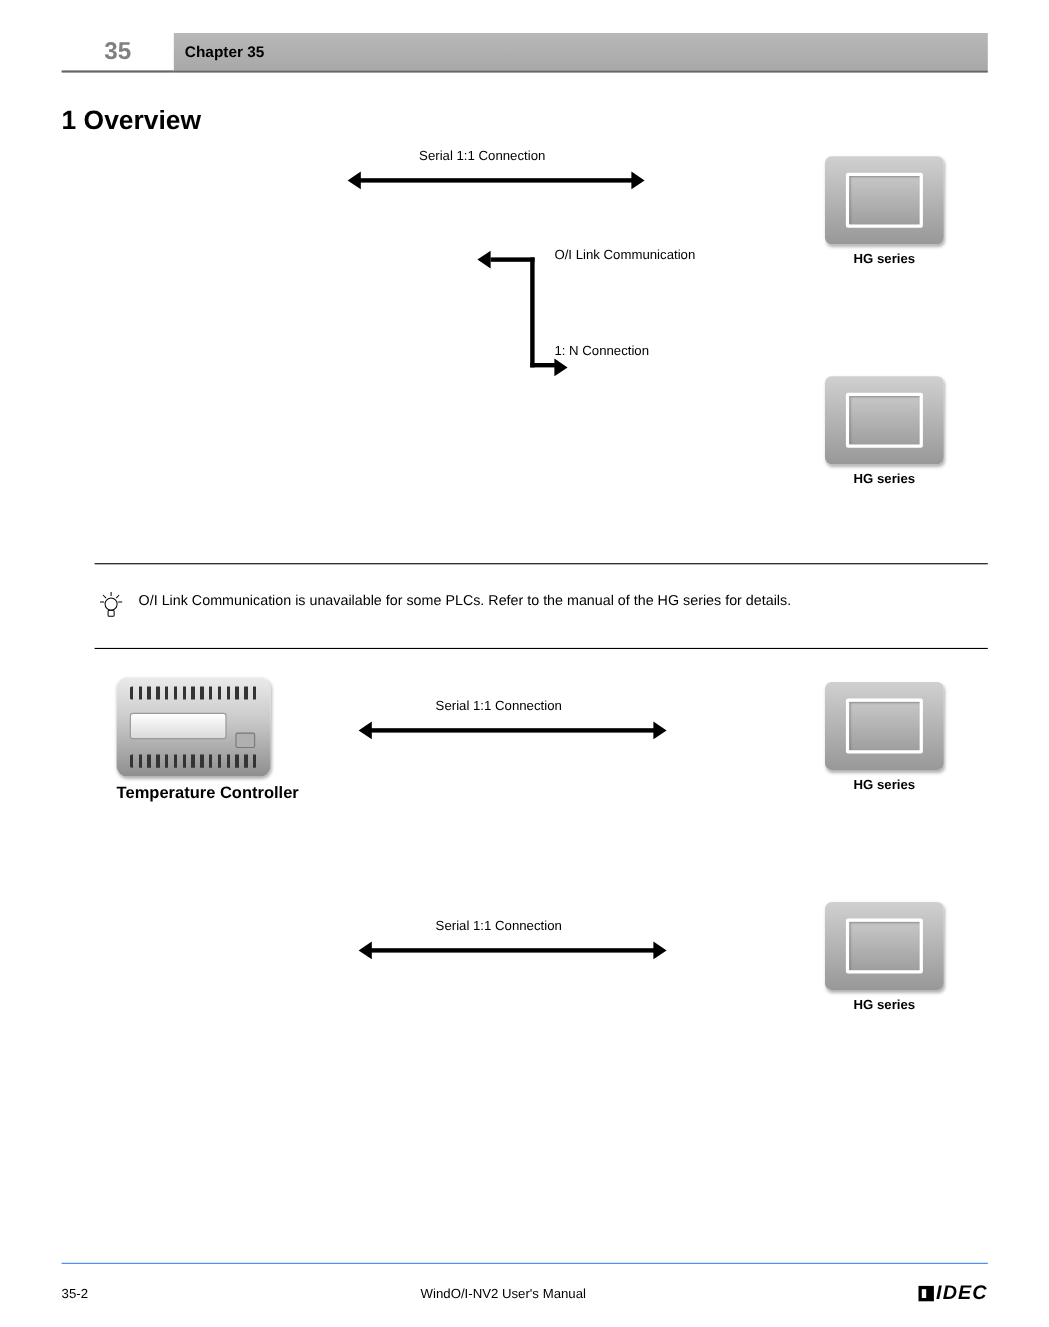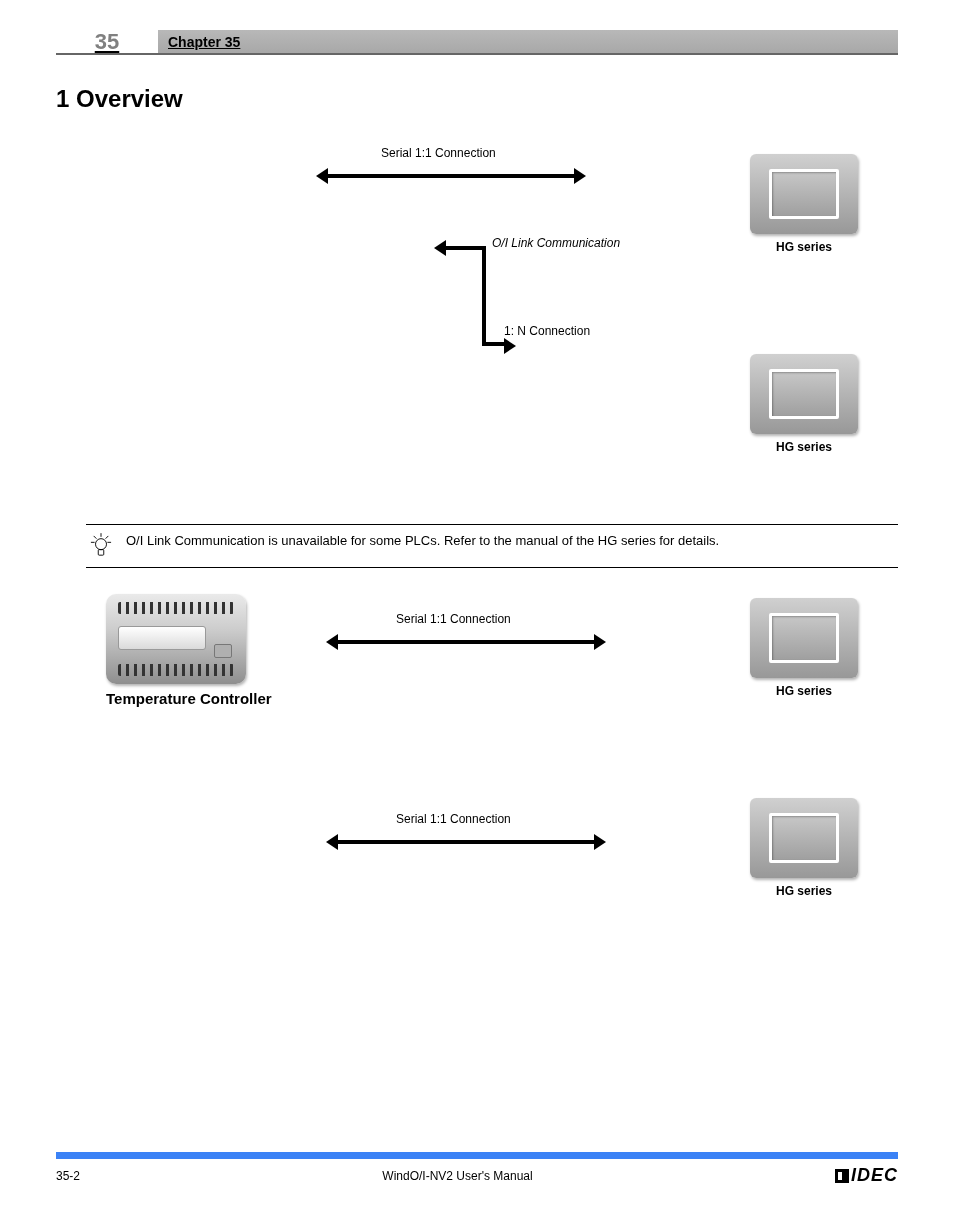--- a/index.html
+++ b/index.html
@@ -5,26 +5,26 @@
   * { box-sizing: border-box; margin: 0; padding: 0; }
   body {
     width: 954px;
     height: 1206px;
     font-family: Arial, Helvetica, sans-serif;
     font-size: 13px;
     color: #000;
     background: #fff;
     position: relative;
   }
-  .header-row { display: flex; height: 25px; margin: 30px 56px 0 56px; align-items: stretch; text-decoration: underline; }
+  .header-row { display: flex; height: 36px; margin: 30px 56px 0 56px; align-items: stretch; }
   .header-left { width: 102px; background: #fff; border-bottom: 2px solid #666; display:flex; align-items:center; justify-content:center; font-size: 22px; font-weight: bold; color:#808080; }
   .header-right { flex: 1; background: linear-gradient(#b8b8b8,#a8a8a8); border-bottom: 2px solid #666; display:flex; align-items:center; padding-left: 10px; font-size: 14px; font-weight: bold; color:#000; }
 
   .content { padding: 0 56px; }
-  .section-title-main { font-size: 24px; font-weight: bold; margin-top: 30px; margin-bottom: 23px; }
+  .section-title-main { font-size: 24px; font-weight: bold; margin-top: 30px; margin-bottom: 0; }
   .section-sub { font-size: 18px; font-weight: bold; margin-top: 18px; margin-bottom: 26px; }
 
   .diagram-area { position:relative; height: 370px; margin-left: 30px; }
 
   .plc-col { position:absolute; left:0; top:0; text-align:center; font-size:12px; font-weight:bold; }
   .hg-col { position:absolute; right: 40px; top:18px; text-align:center; font-size:12px; font-weight:bold; }
   .hg-col2 { position:absolute; right: 40px; top:218px; text-align:center; font-size:12px; font-weight:bold; }
 
   .plc-box { width:110px; height:130px; border:1px solid #333; background:#fff; position:relative; margin-bottom:6px; }
   .plc-box::before { content:""; position:absolute; left:18px; top:-10px; width:30px; height:20px; border:1px solid #333; background:#fff; transform: skew(-30deg); }
@@ -46,35 +46,35 @@
   .arrow-h::after { right:-10px; border-left:12px solid #000; }
 
   .arrow-conn { position:absolute; }
   .arrow-conn .v { position:absolute; width:4px; background:#000; }
   .arrow-conn .h1 { position:absolute; height:4px; background:#000; }
   .arrow-conn .head-l { position:absolute; width:0; height:0; border-top:8px solid transparent; border-bottom:8px solid transparent; border-right:12px solid #000; }
   .arrow-conn .head-d { position:absolute; width:0; height:0; border-left:8px solid transparent; border-right:8px solid transparent; border-top:12px solid #000; }
 
   .label-above { position:absolute; font-size:12px; text-align:center; white-space:nowrap; }
 
-  .note-block { border-top:1px solid #000; border-bottom:1px solid #000; margin: 18px 0 26px 30px; padding: 8px 4px; display:flex; gap:14px; align-items:flex-start; }
+  .note-block { border-top:1px solid #000; border-bottom:1px solid #000; margin: 18px 0 26px 30px; padding: 25px 4px; display:flex; gap:14px; align-items:flex-start; }
   .bulb { width:22px; height:26px; flex-shrink:0; }
   .diagram2 { position:relative; height: 200px; margin-left:30px; }
   .diagram3 { position:relative; height: 180px; margin-left:30px; }
 
   .ctrl-wrap { position:absolute; left:20px; top:0; text-align:center; font-size:15px; font-weight:bold; }
   .ctrl-dev { width:140px; height:90px; background: linear-gradient(#eaeaea 0%, #ccc 40%, #8e8e8e 100%); border-radius:10px; box-shadow:1px 2px 3px rgba(0,0,0,.3); position:relative; margin-bottom:6px; }
   .ctrl-dev::before { content:""; position:absolute; left:12px; right:12px; top:8px; height:12px; background: repeating-linear-gradient(90deg, #333 0 3px, transparent 3px 8px); border-radius:2px; }
   .ctrl-dev::after { content:""; position:absolute; left:12px; right:12px; bottom:8px; height:12px; background: repeating-linear-gradient(90deg, #333 0 3px, transparent 3px 8px); border-radius:2px; }
   .ctrl-mid { position:absolute; left:12px; right:40px; top:32px; height:24px; background: linear-gradient(#fff,#dadada); border-radius:3px; border:1px solid #999; }
   .ctrl-btn { position:absolute; right:14px; top:50px; width:18px; height:14px; background:#b0b0b0; border-radius:2px; border:1px solid #777; }
 
   .hg-col3 { position:absolute; right:40px; top:0; text-align:center; font-size:12px; font-weight:bold; }
 
-  .footer { position:absolute; left:56px; right:56px; bottom:20px; border-top:7px solid #3b82f6; padding-top:6px; display:flex; justify-content:space-between; align-items:center; font-size:12px; }
+  .footer { position:absolute; left:56px; right:56px; bottom:20px; border-top:1px solid #3b82f6; padding-top:16px; display:flex; justify-content:space-between; align-items:center; font-size:12px; }
   .idec-logo { font-weight:900; font-style:italic; font-size:18px; letter-spacing:1px; display:flex; align-items:center; gap:2px; }
   .idec-sq { width:14px; height:14px; background:#000; display:inline-block; position:relative; }
   .idec-sq::after { content:""; position:absolute; left:3px; top:3px; width:4px; height:8px; background:#fff; }
 </style>
 </head>
 <body>
 
 <div class="header-row">
   <div class="header-left">35</div>
   <div class="header-right">Chapter 35</div>
@@ -89,21 +89,21 @@
     <div class="label-above" style="left:295px; top:10px;">Serial 1:1 Connection</div>
     <div class="arrow-h" style="left:240px; width:250px; top:38px;"></div>
 
     <div class="arrow-conn" style="left:360px; top:110px;">
       <div class="h1" style="left:0; top:0; width:40px;"></div>
       <div class="head-l" style="left:-12px; top:-6px;"></div>
       <div class="v" style="left:36px; top:0; height:100px;"></div>
       <div class="h1" style="left:36px; top:96px; width:28px;"></div>
       <div class="head-d" style="left:56px; top:94px; transform:rotate(-90deg);"></div>
     </div>
-    <div class="label-above" style="left:406px; top:100px; text-align:right;font-style:italic;">O/I Link Communication</div>
+    <div class="label-above" style="left:418px; top:100px; text-align:right;">O/I Link Communication</div>
     <div class="label-above" style="left:418px; top:188px; text-align:left;">1: N Connection</div>
 
     <div class="hg-col">
       <div class="hg-device">
           <div class="hg-screen"></div>
         </div>
       <div>HG series</div>
     </div>
     <div class="hg-col2">
       <div class="hg-device">

